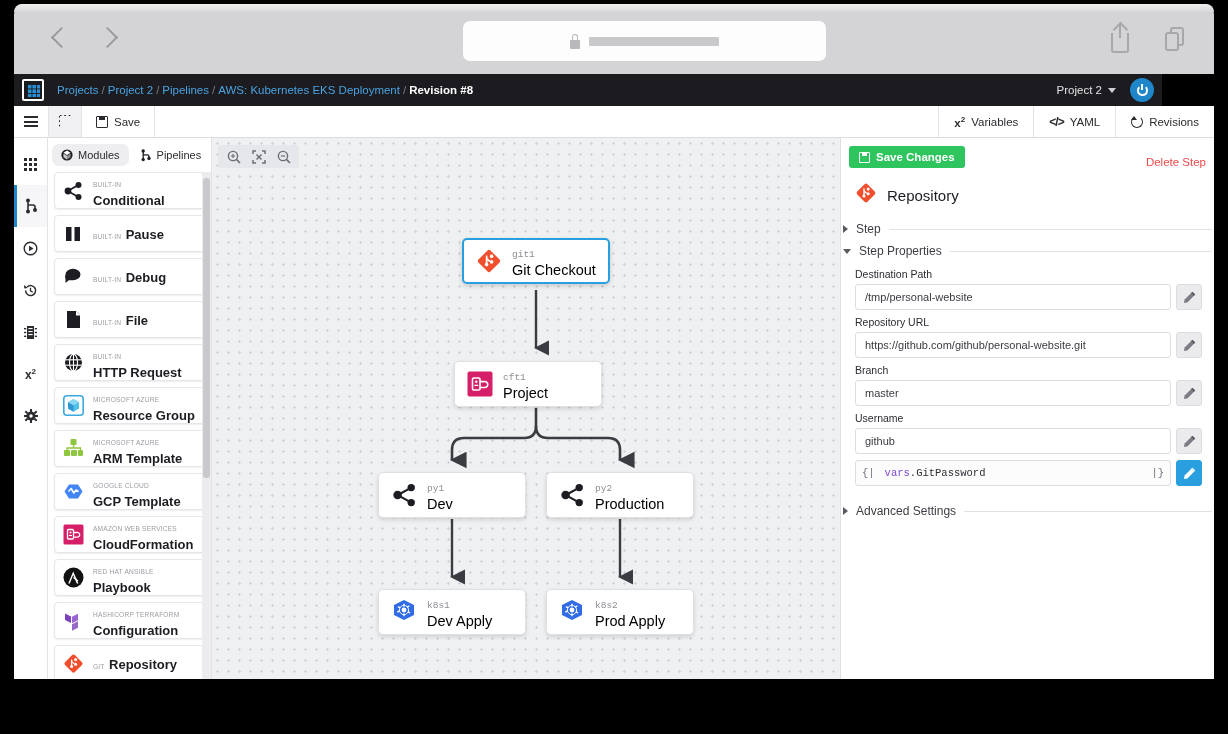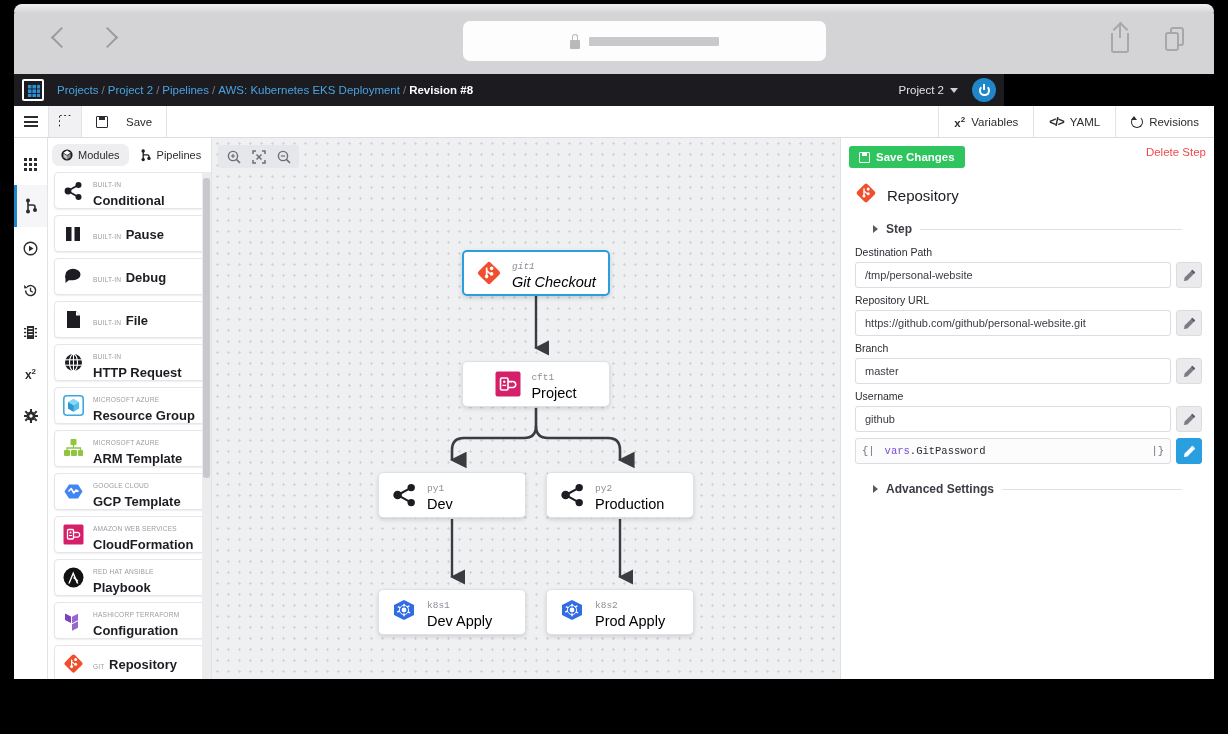--- a/index.html
+++ b/index.html
@@ -59,21 +59,21 @@
     position: absolute; left: 6px; top: 3px; width: 14px; height: 19px;
     border: 2px solid #a8a8ab; border-radius: 3px;
   }
   .ic-tabs .b2 {
     position: absolute; left: 1px; top: 8px; width: 14px; height: 19px;
     border: 2px solid #a8a8ab; border-radius: 3px; background: #d4d4d6;
   }
 
   
   .app-header {
-    position: absolute; left: 14px; top: 74px; width: 990px; height: 32px;
+    position: absolute; left: 14px; top: 74px; width: 1148px; height: 32px;
     background: #1b1b20; display: flex; align-items: center;
   }
   .logo {
     width: 22px; height: 22px; margin-left: 8px; position: relative;
     border: 2px solid #ffffff; border-radius: 2px;
     display: flex; align-items: center; justify-content: center;
   }
   .logo-inner {
     width: 13px; height: 13px; background: #2a8fd4;
     background-image:
@@ -117,21 +117,21 @@
     background: #f1f1f3; border-left: 1px solid #e3e3e7; border-right: 1px solid #e3e3e7;
   }
   .grid-ic {
     width: 13px; height: 13px; background: #2b2b30;
     -webkit-mask-image: linear-gradient(#000 1px, transparent 1px), linear-gradient(90deg, #000 1px, transparent 1px);
     background-image:
       radial-gradient(circle at 1.5px 1.5px, #2b2b30 1.3px, transparent 1.4px);
     background-size: 4.4px 4.4px; background-color: transparent;
   }
   .tb-save {
-    display: flex; align-items: center; gap: 18px; padding: 0 14px;
+    display: flex; align-items: center; gap: 6px; padding: 0 14px;
     font-size: 11.5px; color: #2b2b30; border-right: 1px solid #e3e3e7;
   }
   .save-ic {
     width: 12px; height: 12px; border: 1.8px solid #2b2b30; border-radius: 1px; position: relative;
   }
   .save-ic::before { content: ""; position: absolute; left: 2px; top: -0.5px; width: 6px; height: 4px; background: #2b2b30; }
   .tb-right { margin-left: auto; display: flex; align-items: stretch; }
   .tb-item {
     display: flex; align-items: center; gap: 6px; padding: 0 15px;
     font-size: 11.5px; color: #2b2b30; border-left: 1px solid #e3e3e7;
@@ -211,31 +211,31 @@
   .node.selected { border: 2px solid #2a9fe0; box-shadow: 0 2px 5px rgba(0,0,0,.16); }
   .node-ic { width: 26px; height: 26px; flex: 0 0 26px; display: flex; align-items: center; justify-content: center; }
   .node-txt { line-height: 1.1; }
   .node-id { font-family: "Liberation Mono", monospace; font-size: 9.5px; color: #8d8d96; }
   .node-name { font-size: 14.5px; color: #000000; }
 
   
   .props {
     width: 374px; background: #ffffff; border-left: 1px solid #e0e0e4; position: relative; padding: 0 0 0 0;
   }
-  .props-top { display: flex; align-items: flex-start; padding: 8px 8px 0 8px; }
+  .props-top { display: flex; align-items: flex-end; padding: 8px 8px 0 8px; }
   .btn-save-changes {
     background: #2ec45e; color: #ffffff; font-size: 11.5px; font-weight: bold;
     padding: 5px 10px; border-radius: 3px; display: flex; align-items: center; gap: 6px; border: none;
   }
   .save-ic-w { width: 11px; height: 11px; border: 1.7px solid #ffffff; border-radius: 1px; position: relative; }
   .save-ic-w::before { content: ""; position: absolute; left: 2px; top: -0.5px; width: 5px; height: 4px; background: #ffffff; }
   .link-delete { margin-left: auto; color: #ef4a4a; font-size: 11.5px; }
   .props-title { display: flex; align-items: center; gap: 10px; padding: 14px 12px 10px 14px; }
   .props-title .t { font-size: 15px; color: #1c1c22; }
-  .accordion { display: flex; align-items: center; gap: 8px; padding: 4px 32px; font-weight: bold; }
+  .accordion { display: flex; align-items: center; gap: 8px; padding: 4px 2px; }
   .acc-caret { width: 0; height: 0; border-top: 4px solid transparent; border-bottom: 4px solid transparent; border-left: 5px solid #5a5a63; }
   .acc-caret.open { border-left: 4px solid transparent; border-right: 4px solid transparent; border-top: 5px solid #5a5a63; border-bottom: none; }
   .acc-label { font-size: 12px; color: #3c3c44; white-space: nowrap; }
   .acc-rule { flex: 1; height: 1px; background: #e2e2e6; }
   .field { padding: 6px 12px 0 14px; }
   .field-label { font-size: 10.5px; color: #2b2b32; margin-bottom: 4px; }
   .field-row { display: flex; align-items: stretch; gap: 5px; }
   .field-input {
     flex: 1; height: 26px; border: 1px solid #dcdce1; border-radius: 3px; background: #ffffff;
     font-size: 11px; color: #3a3a42; padding: 0 9px; display: flex; align-items: center;
@@ -674,40 +674,40 @@
 
         <path d="M324 270 V288" stroke="#3b3b42" stroke-width="2.6" fill="none"></path>
         <path d="M324 288 Q324 300 312 300 H252 Q240 300 240 312 V322" stroke="#3b3b42" stroke-width="2.6" fill="none" marker-end="url(#ah)"></path>
         <path d="M324 288 Q324 300 336 300 H396 Q408 300 408 312 V322" stroke="#3b3b42" stroke-width="2.6" fill="none" marker-end="url(#ah)"></path>
 
         <path d="M240 381 V439" stroke="#3b3b42" stroke-width="2.4" fill="none" marker-end="url(#ah)"></path>
 
         <path d="M408 381 V439" stroke="#3b3b42" stroke-width="2.4" fill="none" marker-end="url(#ah)"></path>
       </svg>
 
-      <div class="node selected" style="left:250px;top:112px;width:148px;font-style:italic;">
+      <div class="node selected" style="left:250px;top:100px;width:148px;">
         <span class="node-ic">
           <svg width="26" height="26" viewBox="0 0 26 26">
               <rect x="13" y="1" width="17" height="17" rx="2.4" transform="rotate(45 13 1)" fill="#f04e2d"></rect>
               <g fill="#ffffff">
                 <circle cx="15.6" cy="8.4" r="1.8"></circle>
                 <circle cx="10.6" cy="16.6" r="1.8"></circle>
                 <circle cx="15.6" cy="13.9" r="1.8"></circle>
                 <rect x="9.8" y="7.6" width="1.7" height="9"></rect>
                 <path d="M11.6 10.3 L14.6 13.2 L13.5 14.3 L10.5 11.4 Z"></path>
               </g>
             </svg>
         </span>
         <span class="node-txt">
           <span class="node-id">git1</span><br>
           <span class="node-name">Git Checkout</span>
         </span>
       </div>
 
-      <div class="node" style="left:250px;top:223px;width:148px;justify-content:center;">
+      <div class="node" style="left:242px;top:223px;width:148px;">
         <span class="node-ic">
           <svg width="26" height="26" viewBox="0 0 26 26">
               <rect x="0.5" y="0.5" width="25" height="25" rx="2" fill="#d61f69"></rect>
               <rect x="5.5" y="7" width="7.5" height="12" rx="1.2" fill="none" stroke="#ffffff" stroke-width="1.6"></rect>
               <path d="M12.5 10.6 h4.5 a3 3 0 1 1 0.8 5.9 H12.5" fill="none" stroke="#ffffff" stroke-width="1.6"></path>
               <circle cx="9.3" cy="10.7" r="1.2" fill="#ffffff"></circle>
               <path d="M7.4 14.4 h3.8" stroke="#ffffff" stroke-width="1.3"></path>
             </svg>
         </span>
         <span class="node-txt">
@@ -822,20 +822,25 @@
         </span>
         <span class="t">Repository</span>
       </div>
 
       <div class="accordion">
         <span class="acc-caret"></span>
         <span class="acc-label">Step</span>
         <span class="acc-rule"></span>
       </div>
 
+      <div class="accordion">
+        <span class="acc-caret open"></span>
+        <span class="acc-label">Step Properties</span>
+        <span class="acc-rule"></span>
+      </div>
 
       <div class="field">
         <div class="field-label">Destination Path</div>
         <div class="field-row">
           <div class="field-input">/tmp/personal-website</div>
           <div class="pencil-btn">
             <svg width="13" height="13" viewBox="0 0 13 13">
                 <path d="M9.4 0.8 L12.2 3.6 L4.4 11.4 L0.9 12.1 L1.6 8.6 Z" fill="#7d7d87"></path>
                 <path d="M9.4 0.8 L12.2 3.6 L10.9 4.9 L8.1 2.1 Z" fill="#5e5e68"></path>
               </svg>

